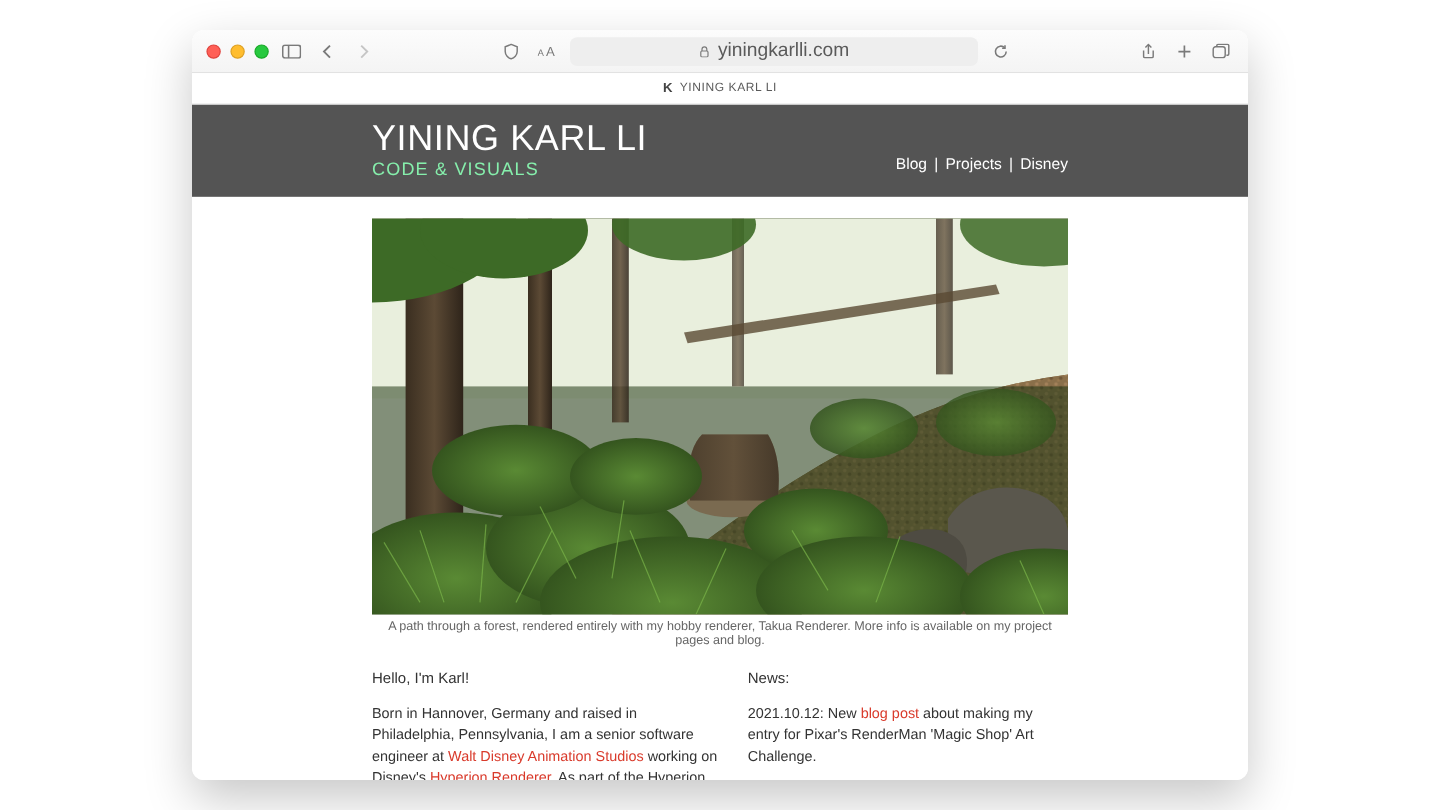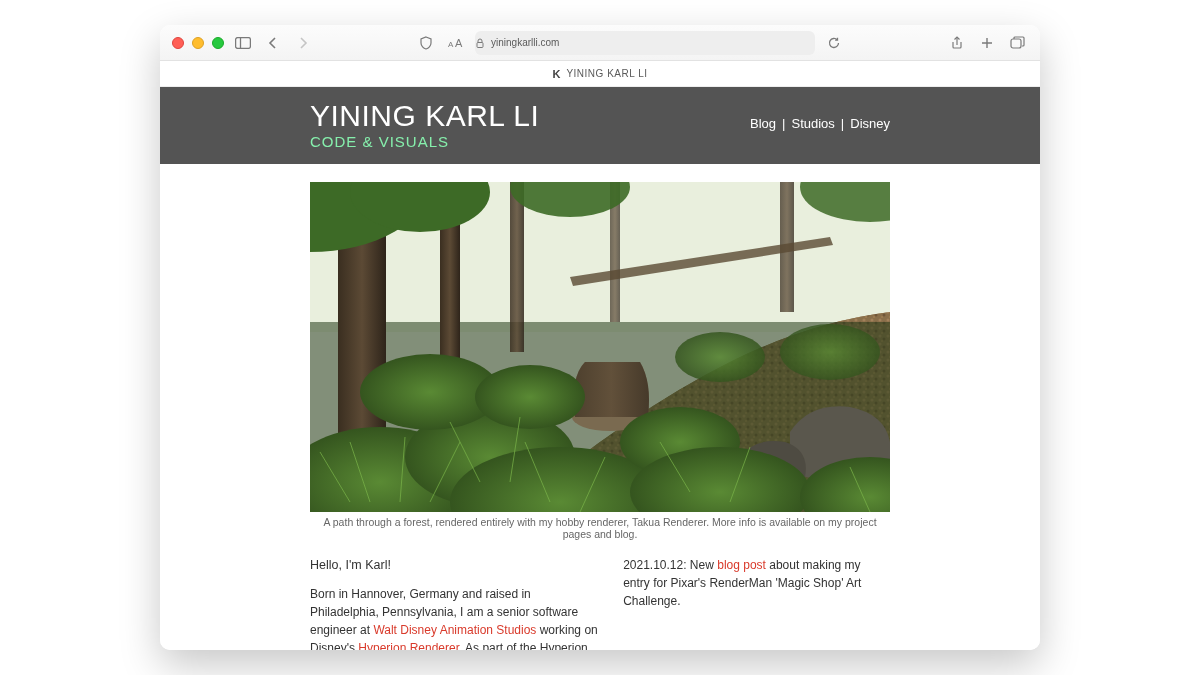--- a/index.html
+++ b/index.html
@@ -43,22 +43,23 @@
 }
 .tb-icon.disabled { color: #c5c5c5; }
 .spacer-toolbar { flex: 1; }
 .urlbar {
   flex: 0 0 340px;
   height: 24px;
   background: #eeeeee;
   border-radius: 6px;
   display: flex;
   align-items: center;
+  justify-content: center;
   gap: 6px;
-  font-size: 10px;
+  font-size: 16px;
   color: #5a5a5a;
 }
 .urlbar svg { flex: 0 0 auto; }
 .tabbar {
   height: 26px;
   background: #fff;
   border-bottom: 1px solid #eee;
   display: flex; align-items: center; justify-content: center;
   gap: 6px;
 }
@@ -85,21 +86,21 @@
   font-family: "Futura", "Century Gothic", Arial, sans-serif;
   color: #86efac;
   font-size: 15px;
   font-weight: 400;
   letter-spacing: 1px;
   margin-top: 2px;
 }
 .nav {
   position: absolute;
   right: 0;
-  bottom: 19px;
+  bottom: 6px;
   display: flex;
   gap: 6px;
   align-items: flex-start;
   font-family: "Futura", "Century Gothic", Arial, sans-serif;
 }
 .nav a {
   color: #fff;
   text-decoration: none;
   font-size: 13px;
 }
@@ -215,21 +216,21 @@
 
   <div class="viewport">
 
     <div class="header-band">
       <div class="container">
         <div class="site-title">YINING KARL LI</div>
         <div class="site-subtitle">CODE &amp; VISUALS</div>
         <nav class="nav">
           <a href="#">Blog</a>
           <span class="sep">|</span>
-          <a href="#">Studios</a>
+          <a href="#">Projects</a>
           <span class="sep">|</span>
           <a href="#">Disney</a>
         </nav>
       </div>
     </div>
 
     <div class="content">
 
       <div class="hero">
         <svg viewBox="0 0 580 330" preserveAspectRatio="xMidYMid slice">
@@ -314,20 +315,21 @@
       <div class="caption">A path through a forest, rendered entirely with my hobby renderer, Takua Renderer. More info is available on my project pages and blog.</div>
 
       <div class="columns">
         <div class="col col-left">
           <h3>Hello, I'm Karl!</h3>
           <p>
             <span>Born in Hannover, Germany and raised in Philadelphia, Pennsylvania, I am a senior software engineer at </span><a class="link" href="#">Walt Disney Animation Studios</a><span> working on Disney's </span><a class="link" href="#">Hyperion Renderer</a><span>. As part of the Hyperion team, I've worked on every Disney Animation theatrical release starting from Zootopia. I am very happily married to </span>
           </p>
         </div>
         <div class="col col-right">
+          <h3>News:</h3>
           <p>
             <span>2021.10.12</span><span>: New </span><a class="link" href="#">blog post</a><span> about making my entry for Pixar's RenderMan 'Magic Shop' Art Challenge.</span>
           </p>
 
         </div>
       </div>
 
     </div>
   </div>
 </div>

